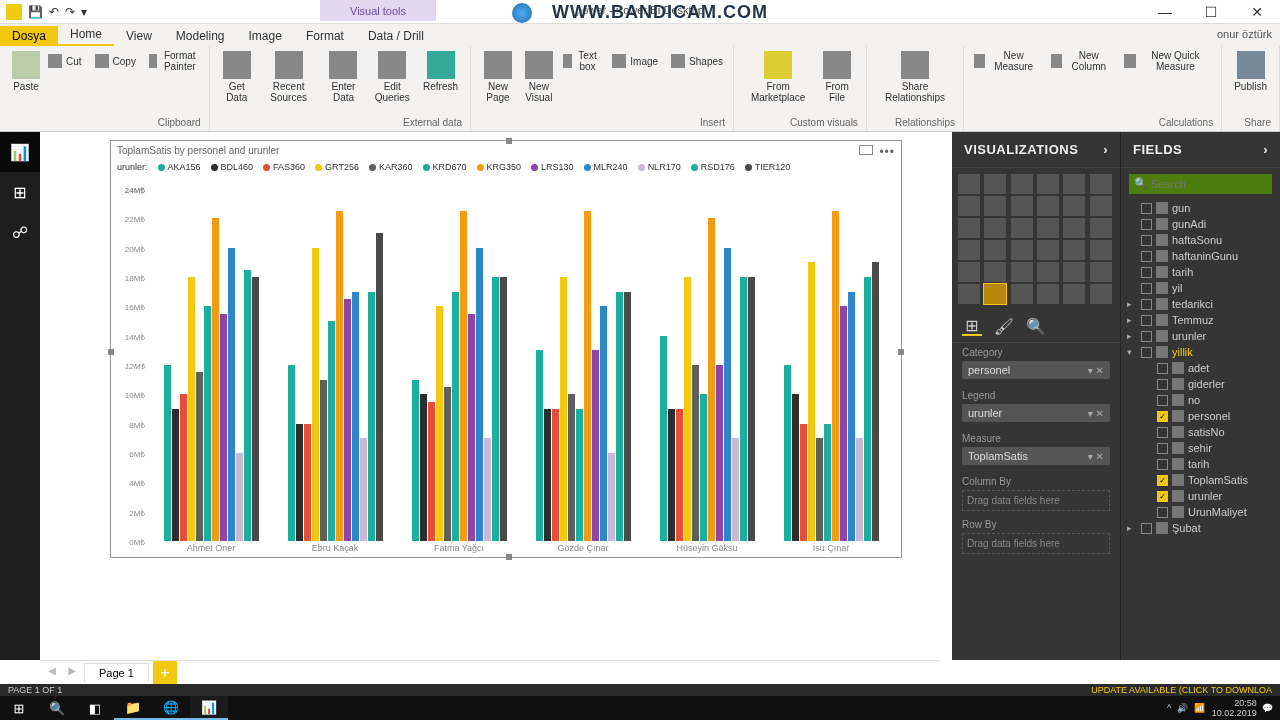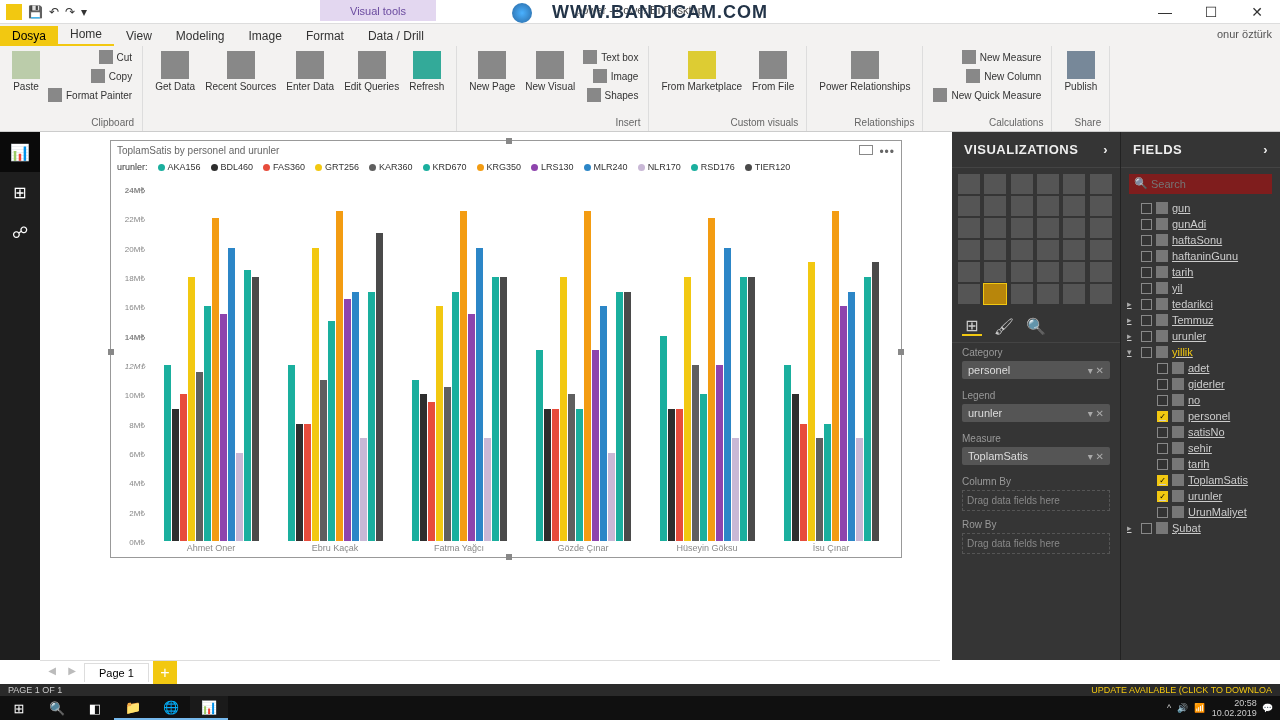--- a/index.html
+++ b/index.html
@@ -21,21 +21,21 @@
 
 .ribbon { height: 86px; background: #f3f2f1; border-bottom: 1px solid #ccc; display: flex; }
 .ribbon .group { border-right: 1px solid #ddd; padding: 3px 8px; display: flex; flex-direction: column; justify-content: space-between; }
 .ribbon .group .btns { display: flex; gap: 2px; align-items: flex-start; }
 .ribbon .group .label { font-size: 10px; color: #666; text-align: right; padding-top: 2px; }
 .rbtn { display: flex; flex-direction: column; align-items: center; padding: 2px 4px; cursor: pointer; }
 .rbtn .ico { width: 28px; height: 28px; background: #888; margin-bottom: 2px; }
 .rbtn .txt { font-size: 10px; color: #333; text-align: center; line-height: 11px; }
 .rbtn.small { flex-direction: row; padding: 1px 2px; align-items: center; }
 .rbtn.small .ico { width: 14px; height: 14px; margin: 0 4px 0 0; }
-.stack { display: flex; flex-direction: column; gap: 3px; align-items: flex-end; }
+.stack { display: flex; flex-direction: row; gap: 9px; }
 
 .workarea { position: absolute; top: 132px; bottom: 60px; left: 0; right: 0; display: flex; }
 .leftnav { width: 40px; background: #1e1e1e; display: flex; flex-direction: column; }
 .leftnav .nbtn { height: 40px; display: flex; align-items: center; justify-content: center; color: #fff; cursor: pointer; }
 .leftnav .nbtn.active { background: #0a0a0a; }
 
 .canvas { flex: 1; background: #fff; position: relative; overflow: hidden; }
 .viz-container { position: absolute; left: 70px; top: 8px; right: 50px; height: 418px; border: 1px solid #999; background: #fff; }
 .viz-container .vtitle { font-size: 10px; color: #666; padding: 4px 6px; }
 .viz-container .legend { display: flex; gap: 10px; padding: 2px 6px; flex-wrap: wrap; font-size: 9px; color: #333; }
@@ -62,25 +62,25 @@
 .gallery .g.sel { background: #b8860b; outline: 1px solid #f2c811; }
 .wellbtns { display: flex; gap: 12px; padding: 6px 10px; border-bottom: 1px solid #444; }
 .wellbtns .wb { width: 20px; height: 20px; cursor: pointer; display: flex; align-items: center; justify-content: center; }
 .wells { flex: 1; overflow-y: auto; font-size: 11px; }
 .well { padding: 4px 10px; }
 .well .wl { color: #999; font-size: 10px; margin-bottom: 3px; }
 .well .pill { background: #555; border-radius: 2px; padding: 3px 6px; color: #ddd; display: flex; justify-content: space-between; align-items: center; margin-bottom: 3px; }
 .well .pill .px { color: #aaa; font-size: 10px; cursor: pointer; }
 .well .drop { border: 1px dashed #555; padding: 4px; color: #888; font-size: 10px; }
 .search { padding: 6px 8px; }
-.search input { width: 100%; background: #7f1d1d; border: none; color: #ccc; padding: 4px 6px 4px 22px; font-size: 11px; }
+.search input { width: 100%; background: #4d7c0f; border: none; color: #ccc; padding: 4px 6px 4px 22px; font-size: 11px; }
 .srchwrap { position: relative; }
 .srchwrap::before { content: "🔍"; position: absolute; left: 5px; top: 3px; font-size: 11px; color: #888; }
 .flist { flex: 1; overflow-y: auto; font-size: 11px; }
-.flist .fi { display: flex; align-items: center; padding: 2px 6px; gap: 4px; cursor: pointer; text-decoration: underline; }
+.flist .fi { display: flex; align-items: center; padding: 2px 6px; gap: 4px; cursor: pointer; }
 .flist .fi .exp { width: 10px; color: #aaa; font-size: 9px; }
 .flist .cb { width: 11px; height: 11px; border: 1px solid #888; background: #333; display: inline-flex; align-items: center; justify-content: center; }
 .flist .cb.on { background: #f2c811; border-color: #f2c811; }
 .flist .cb.on::after { content: "✓"; font-size: 8px; color: #000; }
 .flist .fic { width: 12px; height: 12px; background: #777; }
 .flist .fn { color: #ccc; }
 .flist .fn.act { color: #f2c811; }
 
 .pagetabs { position: absolute; bottom: 36px; left: 40px; right: 340px; height: 24px; background: #fff; border-top: 1px solid #ddd; display: flex; align-items: center; padding: 0 4px; gap: 4px; }
 .pagetabs .nv { width: 16px; height: 16px; color: #bbb; font-size: 10px; text-align: center; }
@@ -176,20 +176,21 @@
       <div class="rbtn">
           <div class="ico"></div>
           <div class="txt">Edit
 Queries</div>
         </div>
       <div class="rbtn">
           <div class="ico" style="background:#3a9"></div>
           <div class="txt">Refresh</div>
         </div>
     </div>
+    <div class="label">External data</div>
   </div>
   <div class="group">
     <div class="btns">
       <div class="rbtn">
           <div class="ico"></div>
           <div class="txt">New
 Page</div>
         </div>
       <div class="rbtn">
           <div class="ico"></div>
@@ -225,21 +226,21 @@
           <div class="txt">From
 File</div>
         </div>
     </div>
     <div class="label">Custom visuals</div>
   </div>
   <div class="group">
     <div class="btns">
       <div class="rbtn">
           <div class="ico"></div>
-          <div class="txt">Power
+          <div class="txt">Share
 Relationships</div>
         </div>
     </div>
     <div class="label">Relationships</div>
   </div>
   <div class="group">
     <div class="btns">
       <div class="stack">
         <div class="rbtn small">
             <div class="ico"></div>
@@ -332,21 +333,21 @@
           </span>
         </div>
       <div class="yaxis">
           <div style="top: 100%;">0M₺</div>
           <div style="top: 91.6667%;">2M₺</div>
           <div style="top: 83.3333%;">4M₺</div>
           <div style="top: 75%; text-align: center;">6M₺</div>
           <div style="top: 66.6667%;">8M₺</div>
           <div style="top: 58.3333%;">10M₺</div>
           <div style="top: 50%; font-style: italic;">12M₺</div>
-          <div style="top: 41.6667%; font-weight: bold;">14M₺</div>
+          <div style="top: 41.6667%;">14M₺</div>
           <div style="top: 33.3333%;">16M₺</div>
           <div style="top: 25%;">18M₺</div>
           <div style="top: 16.6667%;">20M₺</div>
           <div style="top: 8.33333%;">22M₺</div>
           <div style="top: 0%; font-weight: bold;">24M₺</div>
         </div>
       <div class="chartarea">
         <div class="bars">
             <div class="catgroup">
               <div class="bar" style="background: rgb(26, 175, 158); height: 50%;"></div>

